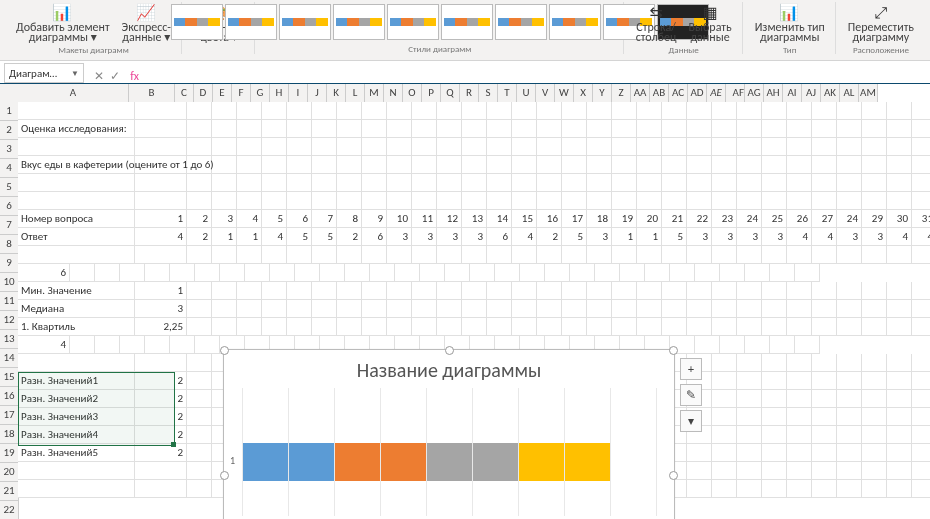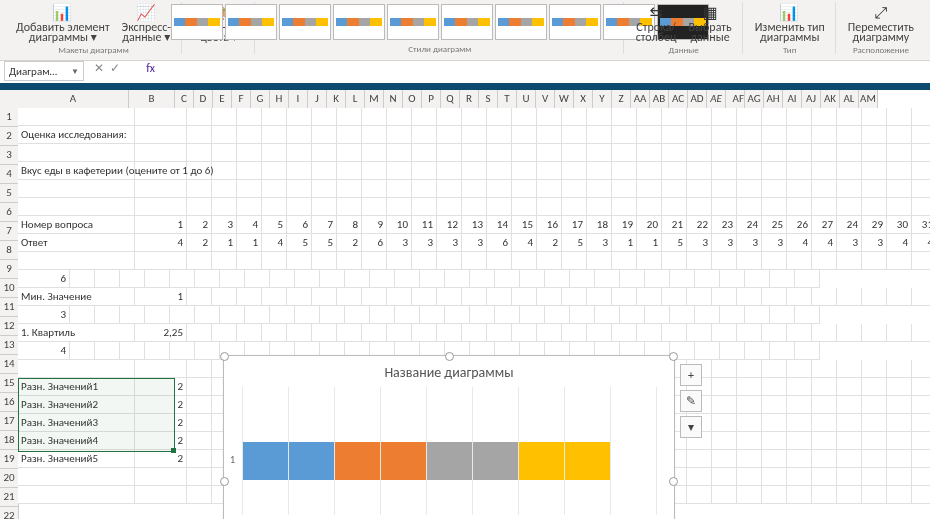--- a/index.html
+++ b/index.html
@@ -8,45 +8,45 @@
 .rgroup-row{display:flex;gap:8px}
 .rbtn{display:flex;flex-direction:column;align-items:center;gap:1px;cursor:pointer;padding:1px 2px}
 .rbtn .ico{width:18px;height:18px;display:flex;align-items:center;justify-content:center;font-size:16px}
 .rbtn .lbl{font-size:12px;line-height:10px;text-align:center;color:#444;white-space:pre}
 .rgroup-cap{font-size:9px;color:#777;margin-top:1px}
 .styles-gallery{display:flex;gap:2px;align-items:flex-start;height:36px;padding-top:2px}
 .style-thumb{width:46px;height:30px;border:1px solid #bbb;background:#fff;display:flex;flex-direction:column;justify-content:center;gap:1px;padding:2px}
 .style-thumb.dark{background:#222}
 .style-thumb .bar{height:8px;display:flex}
 .style-thumb .seg{flex:1;height:100%}
-.namebox-row{height:22px;border-bottom:7px solid #0c4a6e;display:flex;align-items:flex-start;background:#fff}
+.namebox-row{height:22px;border-bottom:1px solid #0c4a6e;display:flex;align-items:flex-end;background:#fff}
 .namebox{width:70px;height:18px;border:1px solid #ccc;margin:0 4px;font-size:11px;padding:0 4px;display:flex;align-items:center;justify-content:space-between}
 .nb-dd{color:#666;font-size:8px}
 .fx-btns{display:flex;gap:6px;align-items:center;color:#888;margin:0 6px}
 .fx-btns span{cursor:pointer}
-.fx{color:#4c1d95;margin-left:20px}
+.fx{color:#ec4899;margin-left:4px}
 .fbar{flex:1;height:18px}
 .sheet{position:relative;height:440px;background:#fff;overflow:hidden}
 .colhdr{display:flex;height:18px;background:#f3f2f1;border-bottom:1px solid #ccc;position:absolute;top:0;left:0}
 .rowhdr{position:absolute;top:18px;left:0;width:18px;background:#f3f2f1;border-right:1px solid #ccc}
 .corner{width:18px;height:18px;background:#f3f2f1;border-right:1px solid #ccc;border-bottom:1px solid #ccc;position:absolute;top:0;left:0}
 .ch-cell{border-right:1px solid #ccc;text-align:center;font-size:11px;color:#444;line-height:18px;background:#f3f2f1}
 .rh-cell{height:18px;border-bottom:1px solid #ccc;text-align:center;font-size:11px;color:#444;line-height:18px}
 .grid{position:absolute;top:18px;left:18px}
 .row{display:flex;height:18px}
 .cell{border-right:1px solid #e0e0e0;border-bottom:1px solid #e0e0e0;font-size:11px;line-height:17px;padding:0 3px;overflow:hidden;white-space:nowrap;background:#fff}
 .cell.r{text-align:right}
 .colA{width:110px}
 .colB{width:45px}
 .colN{width:18px}
 .sel-range{position:absolute;border:1px solid #217346;background:rgba(33,115,70,0.06);pointer-events:none}
 .sel-handle{position:absolute;width:5px;height:5px;background:#217346;pointer-events:none}
 .chart-obj{position:absolute;left:223px;top:265px;width:450px;height:250px;background:#fff;border:1px solid #bbb;box-shadow:0 0 0 1px rgba(0,0,0,0.02)}
 .chart-obj .handle{position:absolute;width:7px;height:7px;background:#fff;border:1px solid #999;border-radius:50%}
-.chart-title{text-align:center;font-size:14px;color:#555;margin:8px 0 6px}
+.chart-title{text-align:center;font-size:20px;color:#555;margin:8px 0 6px}
 .plot{position:relative;margin:0 18px;height:150px}
 .x-grid{position:absolute;top:0;bottom:22px;width:1px;background:#e8e8e8}
 .bar-row{position:absolute;left:0;right:0;top:55px;height:38px;display:flex}
 .bar-seg{height:100%}
 .ylab{position:absolute;left:-12px;top:66px;font-size:10px;color:#666}
 .x-axis{position:absolute;bottom:0;left:0;right:0;display:flex;justify-content:space-between;font-size:10px;color:#666}
 .chart-side{position:absolute;right:-28px;top:8px;display:flex;flex-direction:column;gap:4px}
 .side-btn{width:20px;height:20px;border:1px solid #bbb;background:#fafafa;display:flex;align-items:center;justify-content:center;font-size:12px;color:#444;cursor:pointer}
 </style>
 </head>
@@ -642,20 +642,21 @@
         <div class="cell colN r"></div>
         <div class="cell colN r"></div>
         <div class="cell colN r"></div>
         <div class="cell colN r"></div>
         <div class="cell colN r"></div>
         <div class="cell colN r"></div>
         <div class="cell colN r"></div>
         <div class="cell colN r"></div>
       </div>
       <div class="row">
+        <div class="cell colA">Медиана</div>
         <div class="cell colB r">3</div>
         <div class="cell colN r"></div>
         <div class="cell colN r"></div>
         <div class="cell colN r"></div>
         <div class="cell colN r"></div>
         <div class="cell colN r"></div>
         <div class="cell colN r"></div>
         <div class="cell colN r"></div>
         <div class="cell colN r"></div>
         <div class="cell colN r"></div>

